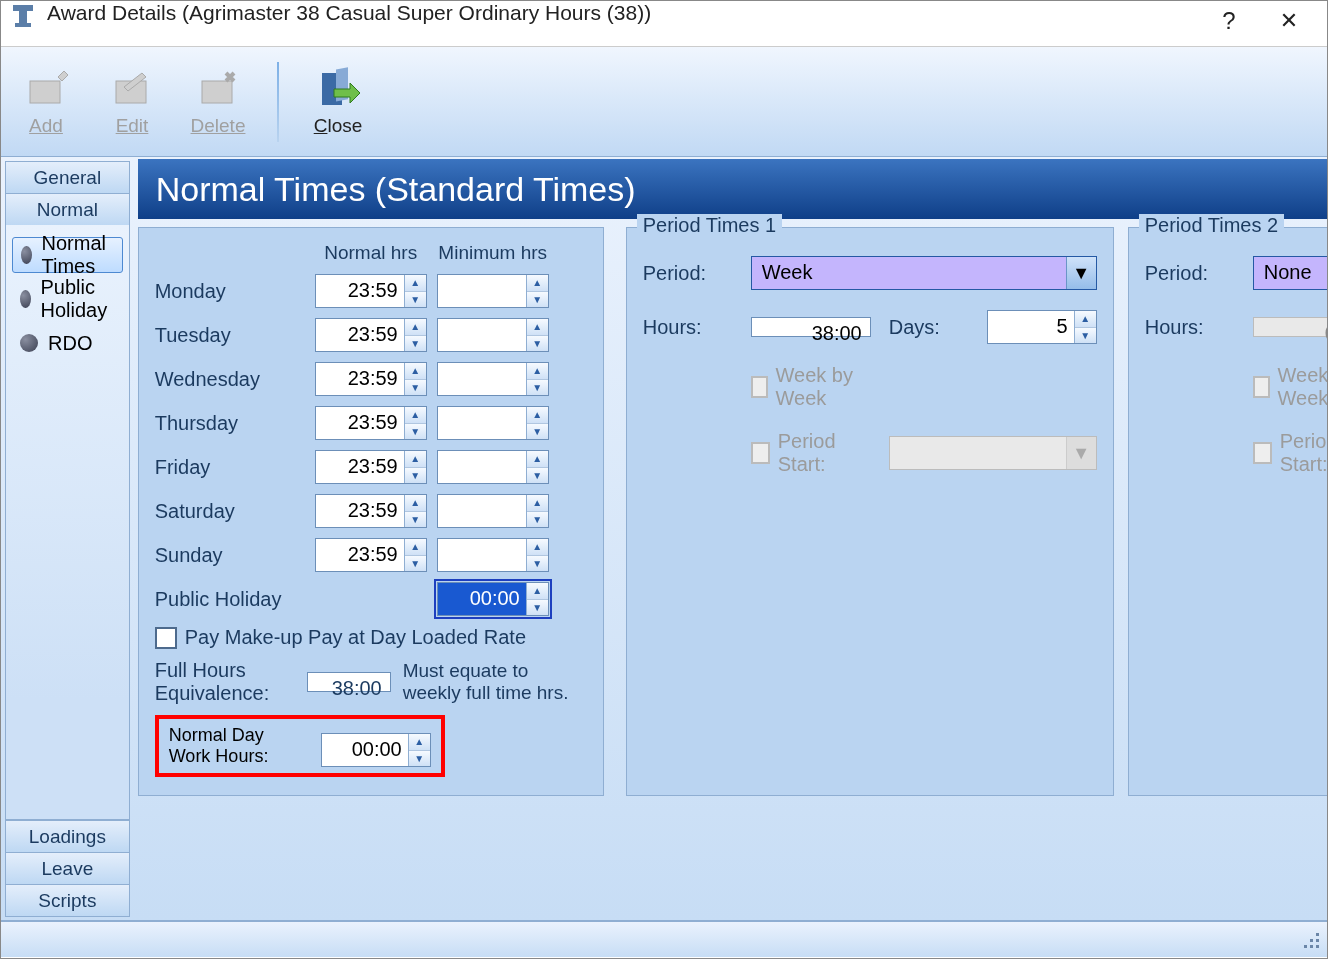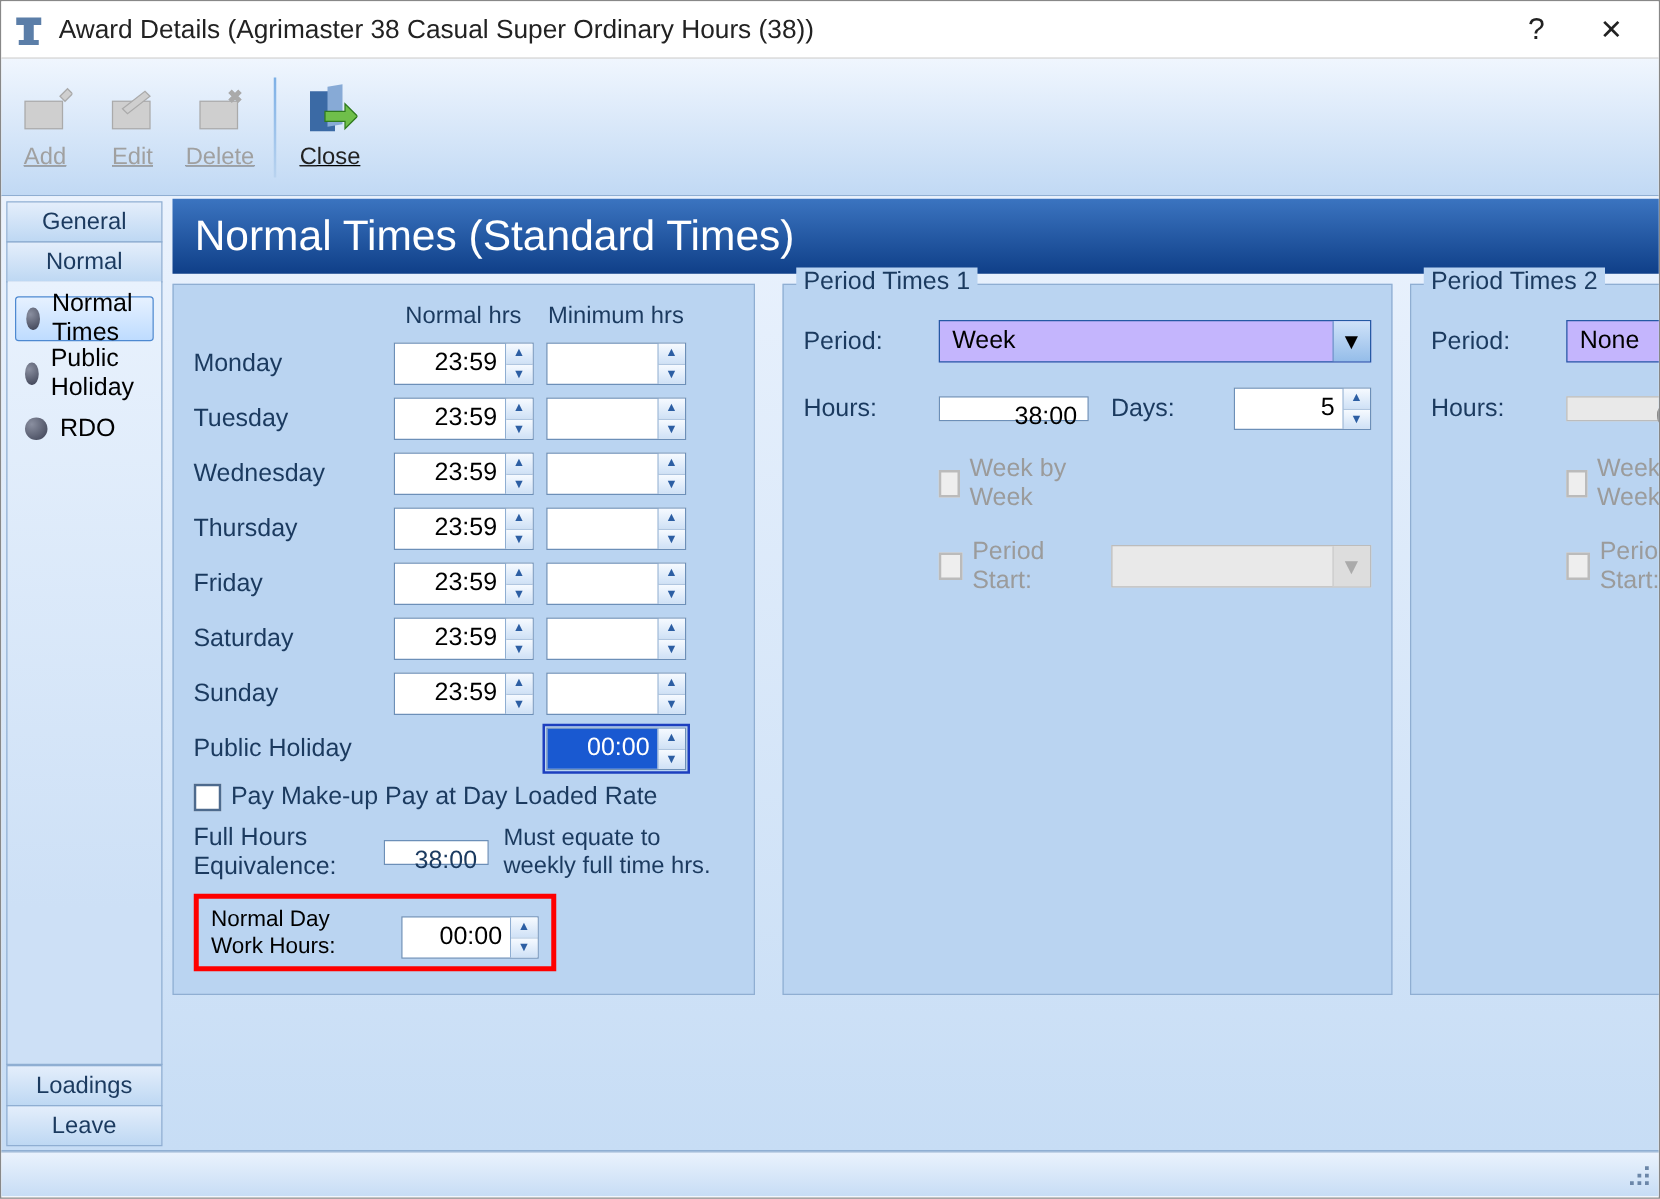--- a/index.html
+++ b/index.html
@@ -7,21 +7,21 @@
     font-family: "Segoe UI", Tahoma, sans-serif;
     font-size: 18px;
     background: #fff;
     width: 1328px;
     height: 959px;
     overflow: hidden;
     border: 1px solid #888;
   }
   .titlebar {
     display: flex;
-    align-items: center;
+    align-items: flex-start;
     height: 46px;
     padding: 0 8px;
     background: #fff;
     border-bottom: 1px solid #ccc;
   }
   .titlebar .app-icon {
     width: 28px; height: 28px;
     margin-right: 10px;
     display: inline-flex; align-items: center; justify-content: center;
   }
@@ -29,23 +29,22 @@
   .titlebar-ctrl {
     width: 60px; height: 40px; display: inline-flex; align-items: center; justify-content: center;
     font-size: 24px; color: #222; cursor: default;
   }
   .toolbar {
     height: 110px;
     background: linear-gradient(#f0f6fe, #c1d9f4);
     border-bottom: 1px solid #8faed2;
     display: flex;
     align-items: center;
-    padding: 8px 0;
-    gap: 0;
-    text-decoration: underline;
+    padding: 8px 10px;
+    gap: 16px;
   }
   .tb-btn {
     display: flex; flex-direction: column; align-items: center; justify-content: center;
     width: 70px; font-size: 19px;
   }
   .tb-btn .tb-icon { width: 44px; height: 44px; display: inline-flex; align-items: center; justify-content: center; margin-bottom: 4px;}
   .tb-btn.disabled { color: #a0a0a0; }
   .tb-btn.disabled svg path, .tb-btn.disabled svg rect { fill: #cfcfcf; stroke: #aaa; }
   .tb-btn.enabled { color: #222; }
   .tb-u { text-decoration: underline; }
@@ -278,20 +277,21 @@
         <span>Public Holiday</span>
       </div>
       <div class="tree-item">
         <span class="bullet"></span>
         <span>RDO</span>
       </div>
     </div>
     <div class="sb-stack sb-bottom">
       <div class="sb-btn">Loadings</div>
       <div class="sb-btn">Leave</div>
+      <div class="sb-btn">Scripts</div>
     </div>
   </div>
 
   <div class="main">
     <div class="page-title-bar">Normal Times (Standard Times)</div>
 
     <div class="content-row">
 
       <div class="panel panel-left">
         <div class="grid-days">

